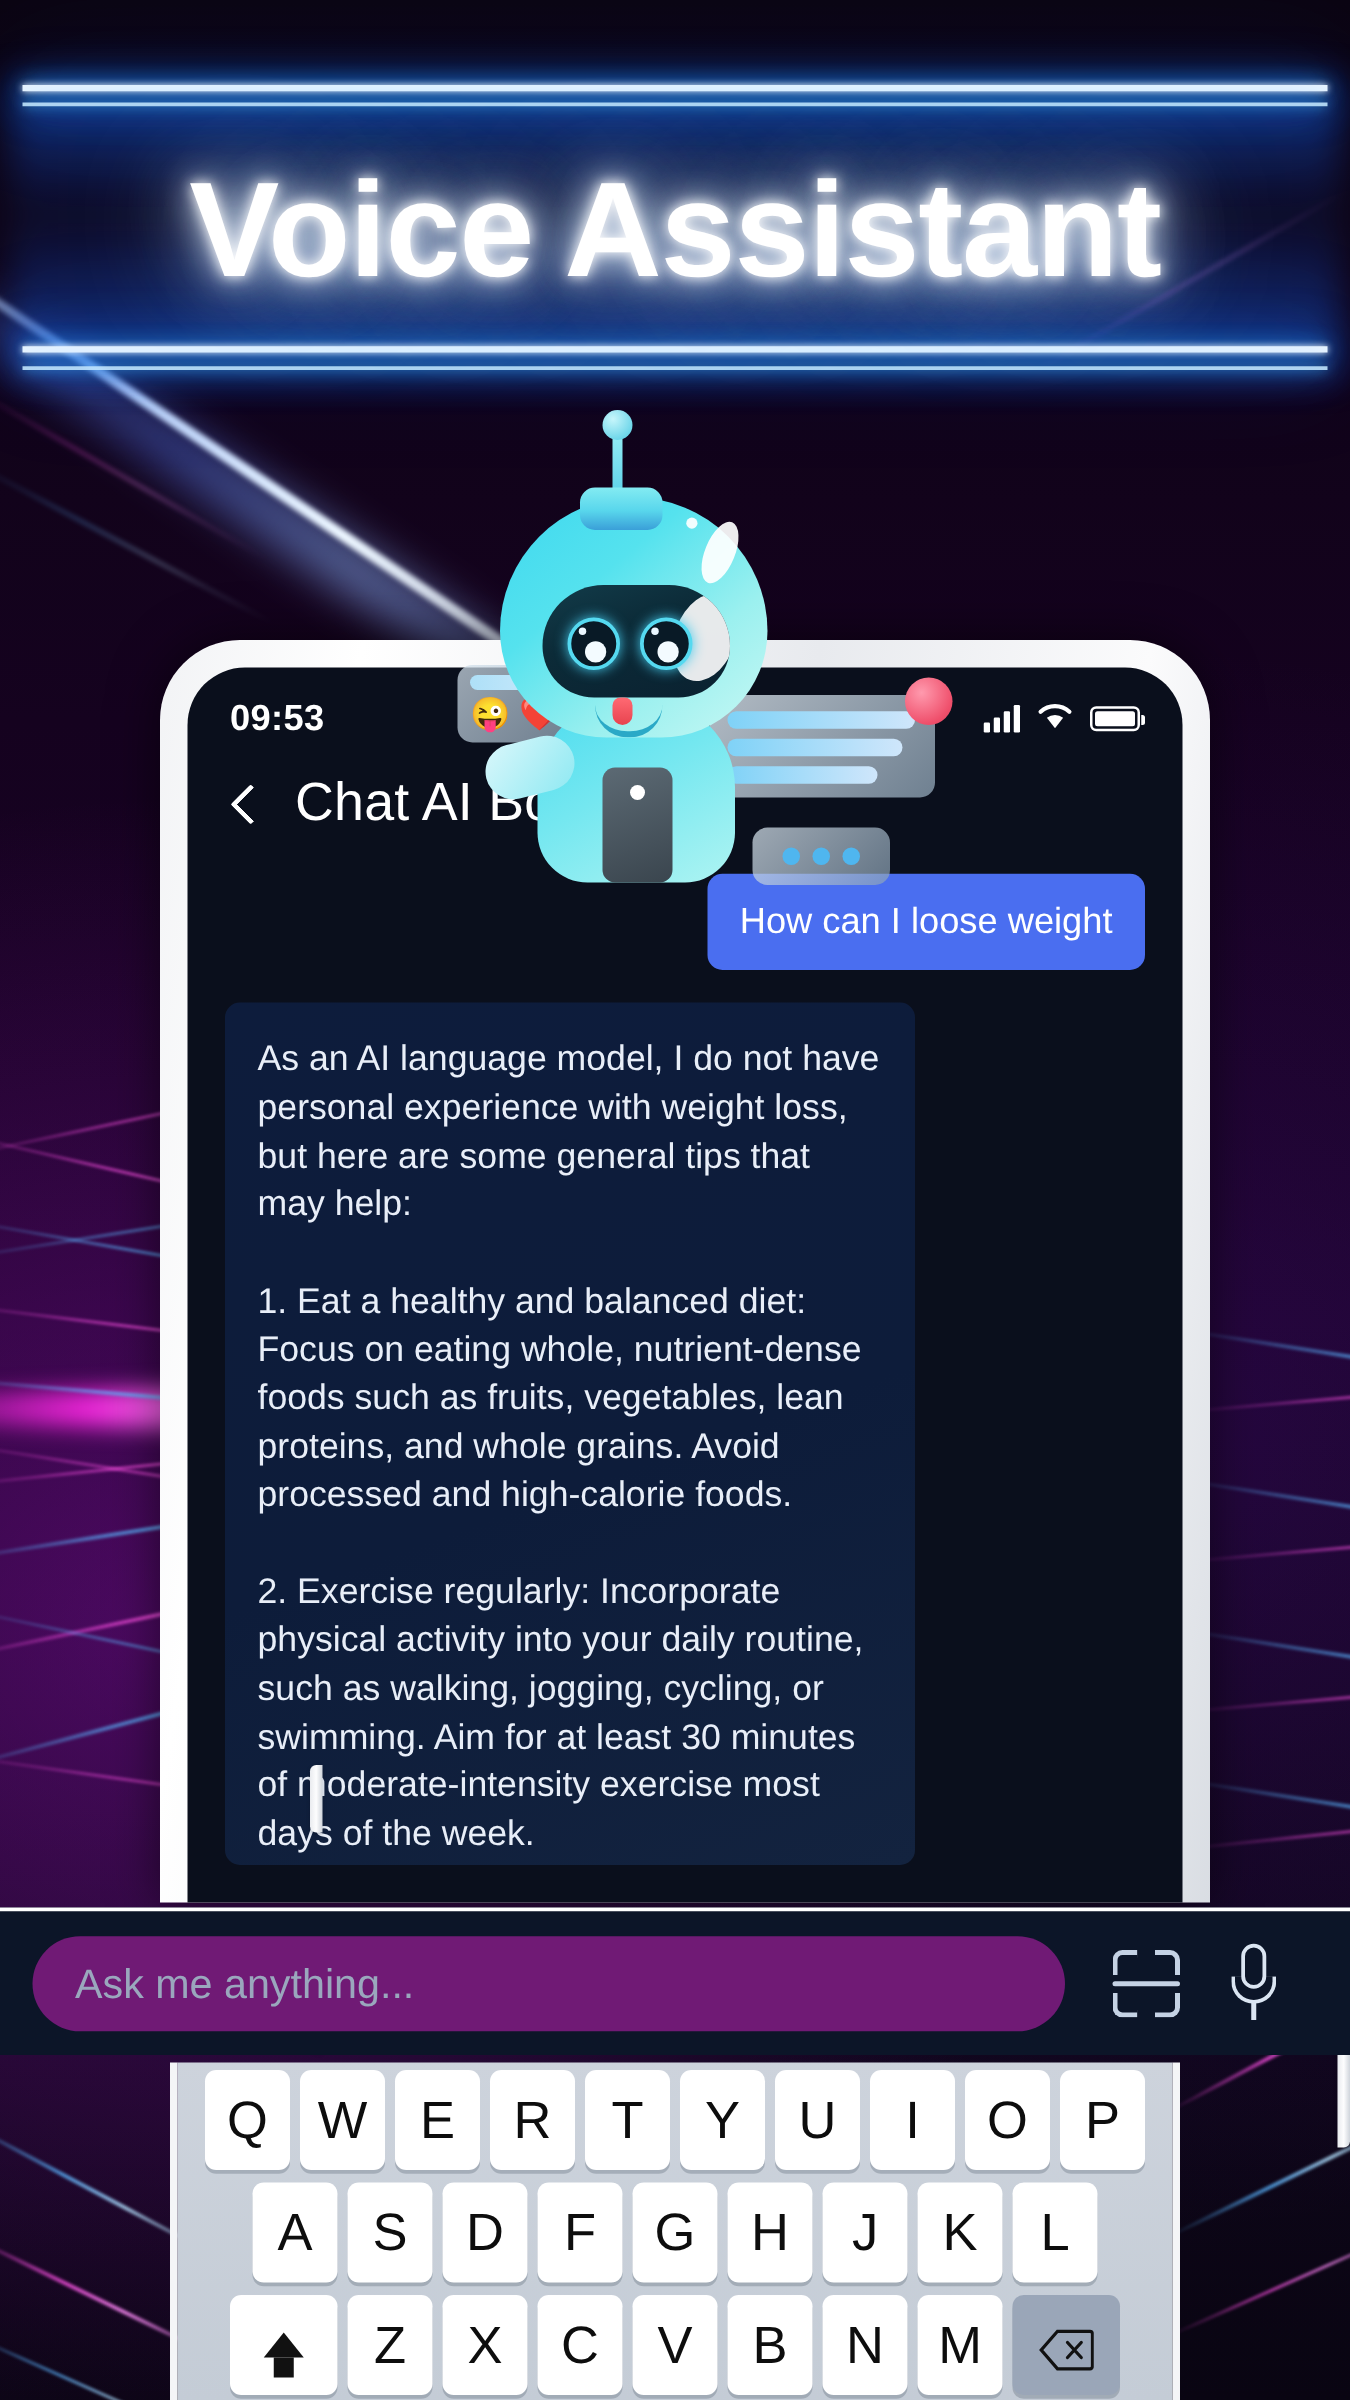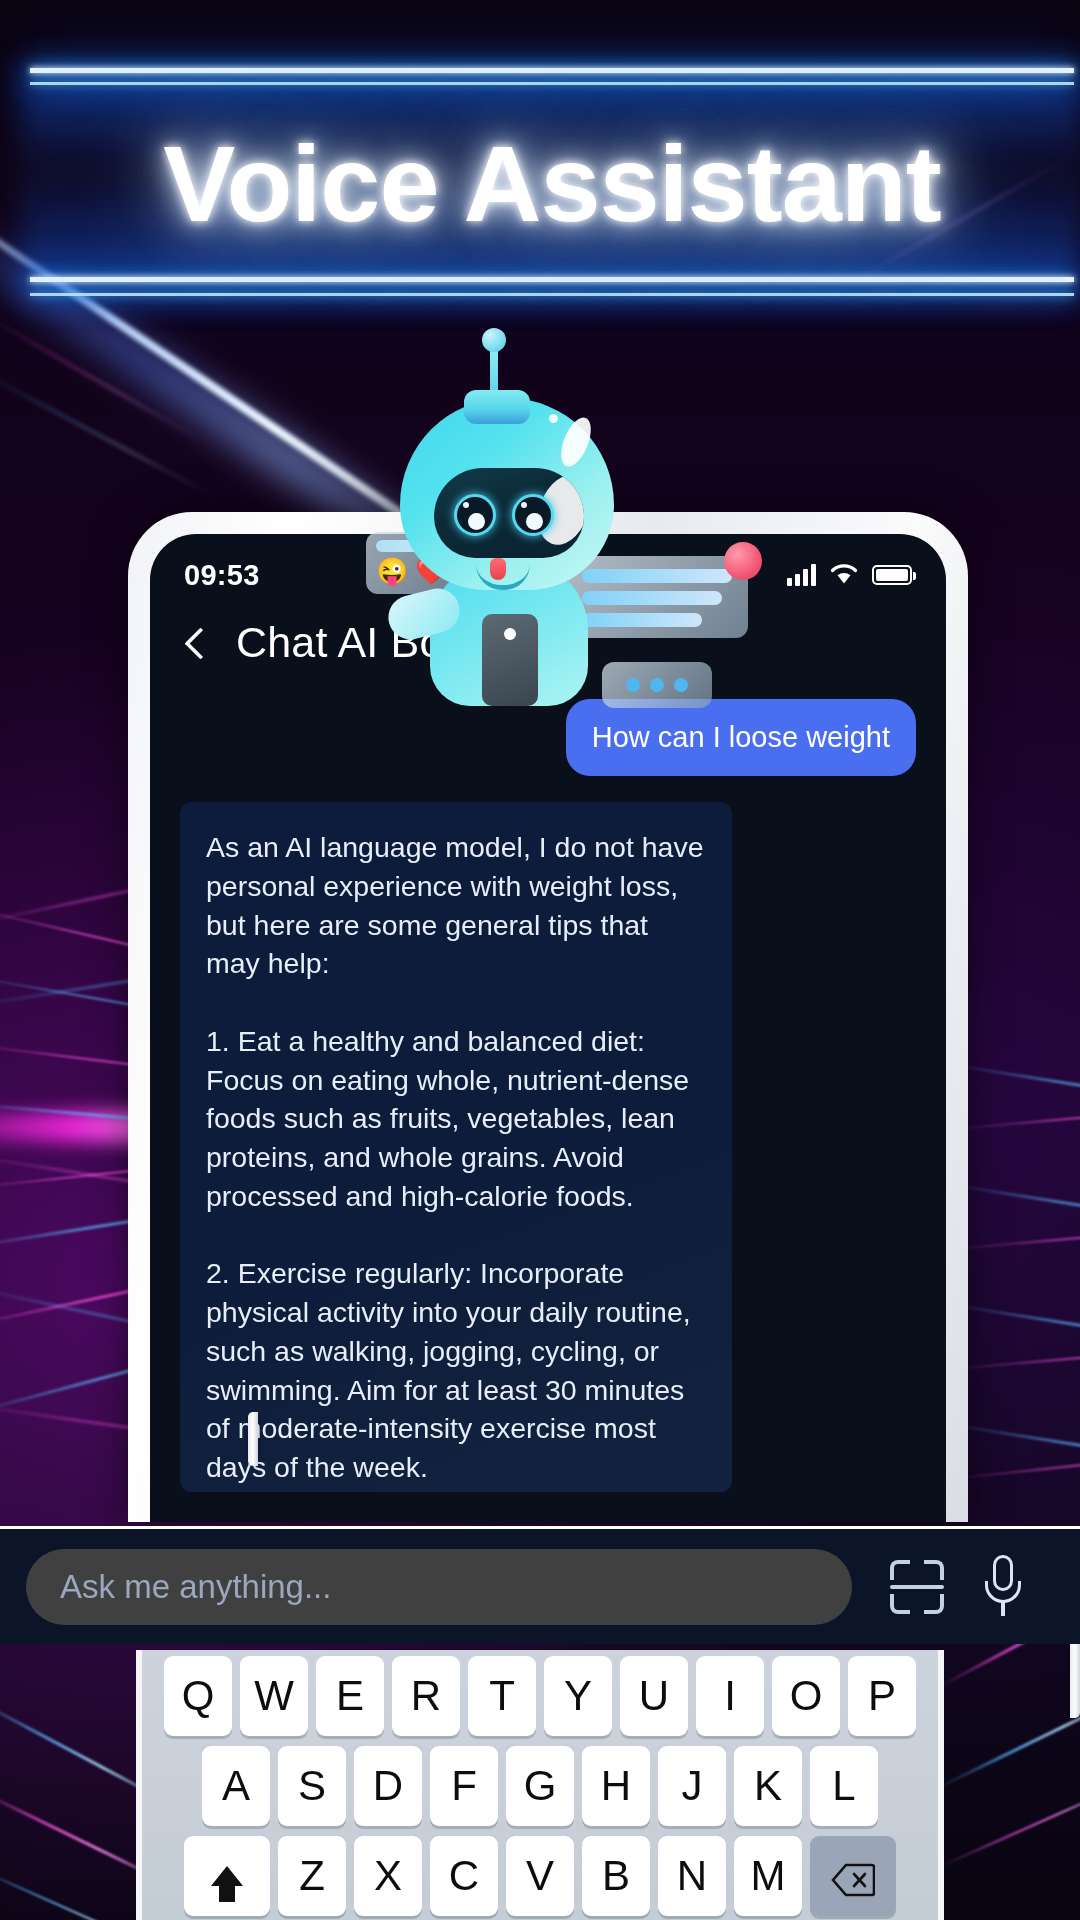--- a/index.html
+++ b/index.html
@@ -25,21 +25,21 @@
   .diagbeam{ position:absolute; left:-160px; top:130px; width:1100px; height:9px;
     transform:rotate(34deg); transform-origin:0 0; border-radius:50%;
     background:linear-gradient(90deg,rgba(120,160,255,0) 0%,rgba(190,215,255,.95) 30%,rgba(235,245,255,1) 48%,rgba(120,170,255,0) 100%);
     filter:blur(2px); }
   .diagglow{ position:absolute; left:-170px; top:126px; width:1120px; height:40px;
     transform:rotate(34deg); transform-origin:0 0; border-radius:50%;
     background:linear-gradient(90deg,rgba(60,90,255,0) 0%,rgba(90,130,255,.45) 35%,rgba(140,180,255,.55) 50%,rgba(60,90,255,0) 100%);
     filter:blur(16px); }
 
   
-  #banner{ position:absolute; left:30px; top:38px; width:1044px; height:262px; }
+  #banner{ position:absolute; left:18px; top:38px; width:1044px; height:262px; }
   .bline{ position:absolute; left:0; width:100%; height:5px; background:#eaf6ff;
           box-shadow:0 0 6px #fff,0 0 16px #2fa8ff,0 0 40px #1d7bff,0 0 80px #0a49d6; }
   .bline.t{ top:30px; } .bline.b{ bottom:18px; }
   .bline2{ position:absolute; left:0; width:100%; height:3px; background:#bfe6ff; opacity:.9;
           box-shadow:0 0 10px #4fc0ff,0 0 34px #1670ff; }
   .bline2.t{ top:44px; } .bline2.b{ bottom:4px; }
   .bhaze{ position:absolute; left:-10px; right:-10px; top:26px; bottom:0;
      background:linear-gradient(180deg,rgba(24,90,220,.55) 0%,rgba(10,30,90,.22) 45%,rgba(24,90,220,.55) 100%);
      filter:blur(14px); }
   #banner-title{ position:absolute; left:0; right:0; top:92px; text-align:center;
@@ -77,21 +77,21 @@
   #chat-header{ display:flex; align-items:center; gap:26px; padding:18px 34px 10px 30px; }
   #back-chevron{ width:30px; height:30px; position:relative; }
   #back-chevron::before{ content:""; position:absolute; left:9px; top:4px; width:19px; height:19px;
     border-left:4.5px solid #fff; border-bottom:4.5px solid #fff; transform:rotate(45deg); border-radius:2px;}
   #chat-title{ color:#fff; font-size:43px; font-weight:normal; letter-spacing:.2px; white-space:nowrap; }
 
   
   #messages{ padding:0 30px; }
   #user-msg-row{ display:flex; justify-content:flex-end; margin-top:22px; }
   #user-msg{ background:#4a6ef0; color:#fff; font-size:29px; padding:22px 26px;
-             border-radius:24px; max-width:560px; }
+             border-radius:12px; max-width:560px; }
   #bot-msg{ margin-top:26px; background:linear-gradient(160deg,#0d1c3c 0%,#0d1c3a 55%,#13233f 100%);
             color:#e8eef8; font-size:28.5px; line-height:1.36; padding:26px 26px 18px 26px;
             border-radius:12px; width:552px; white-space:pre-wrap; max-height:690px; overflow:hidden;
             position:relative; }
 
   
   #mascot{ position:absolute; left:372px; top:346px; width:292px; height:360px; }
   .card{ position:absolute; border-radius:12px; }
   #card-msg{ left:196px; top:210px; width:180px; height:82px;
     background:linear-gradient(135deg,rgba(225,235,243,.78),rgba(150,172,190,.72)); }
@@ -145,21 +145,21 @@
   .arm{ position:absolute; background:linear-gradient(140deg,#d9f7fb,#8fe9f2); border-radius:24px; }
   .arm.l{ left:16px; top:246px; width:72px; height:44px; transform:rotate(-14deg); }
   .phoneprop{ position:absolute; left:110px; top:268px; width:56px; height:92px; border-radius:10px;
     background:linear-gradient(160deg,#5c6a74,#3a454e); }
   .phoneprop .lens{ position:absolute; left:22px; top:14px; width:12px; height:12px; border-radius:50%; background:#fff; }
 
   
   #inputbar{ position:absolute; left:0; top:1526px; width:1080px; height:118px;
     background:#0c1528; display:flex; align-items:center; gap:10px; padding:0 26px;
     border-top:3px solid #ffffff; }
-  #search-input{ flex:1; height:76px; background:#404040; border-radius:38px;
+  #search-input{ flex:1; height:76px; background:#701a75; border-radius:38px;
      display:flex; align-items:center; padding:0 34px; }
   #search-placeholder{ color:#9aa7bd; font-size:33px; }
   #scan-icon{ width:58px; height:58px; margin:0 22px 0 26px; position:relative; }
   #scan-icon .c{ position:absolute; width:20px; height:20px; border-color:#c5d2e4; border-style:solid; }
   #scan-icon .c1{ left:2px; top:2px;  border-width:4px 0 0 4px; border-radius:8px 0 0 0;}
   #scan-icon .c2{ right:2px; top:2px; border-width:4px 4px 0 0; border-radius:0 8px 0 0;}
   #scan-icon .c3{ left:2px; bottom:2px; border-width:0 0 4px 4px; border-radius:0 0 0 8px;}
   #scan-icon .c4{ right:2px; bottom:2px; border-width:0 4px 4px 0; border-radius:0 0 8px 0;}
   #scan-icon .bar{ position:absolute; left:2px; right:2px; top:27px; height:4px; background:#c5d2e4; border-radius:2px;}
   #mic-icon{ width:50px; height:64px; margin-right:26px; position:relative; }

